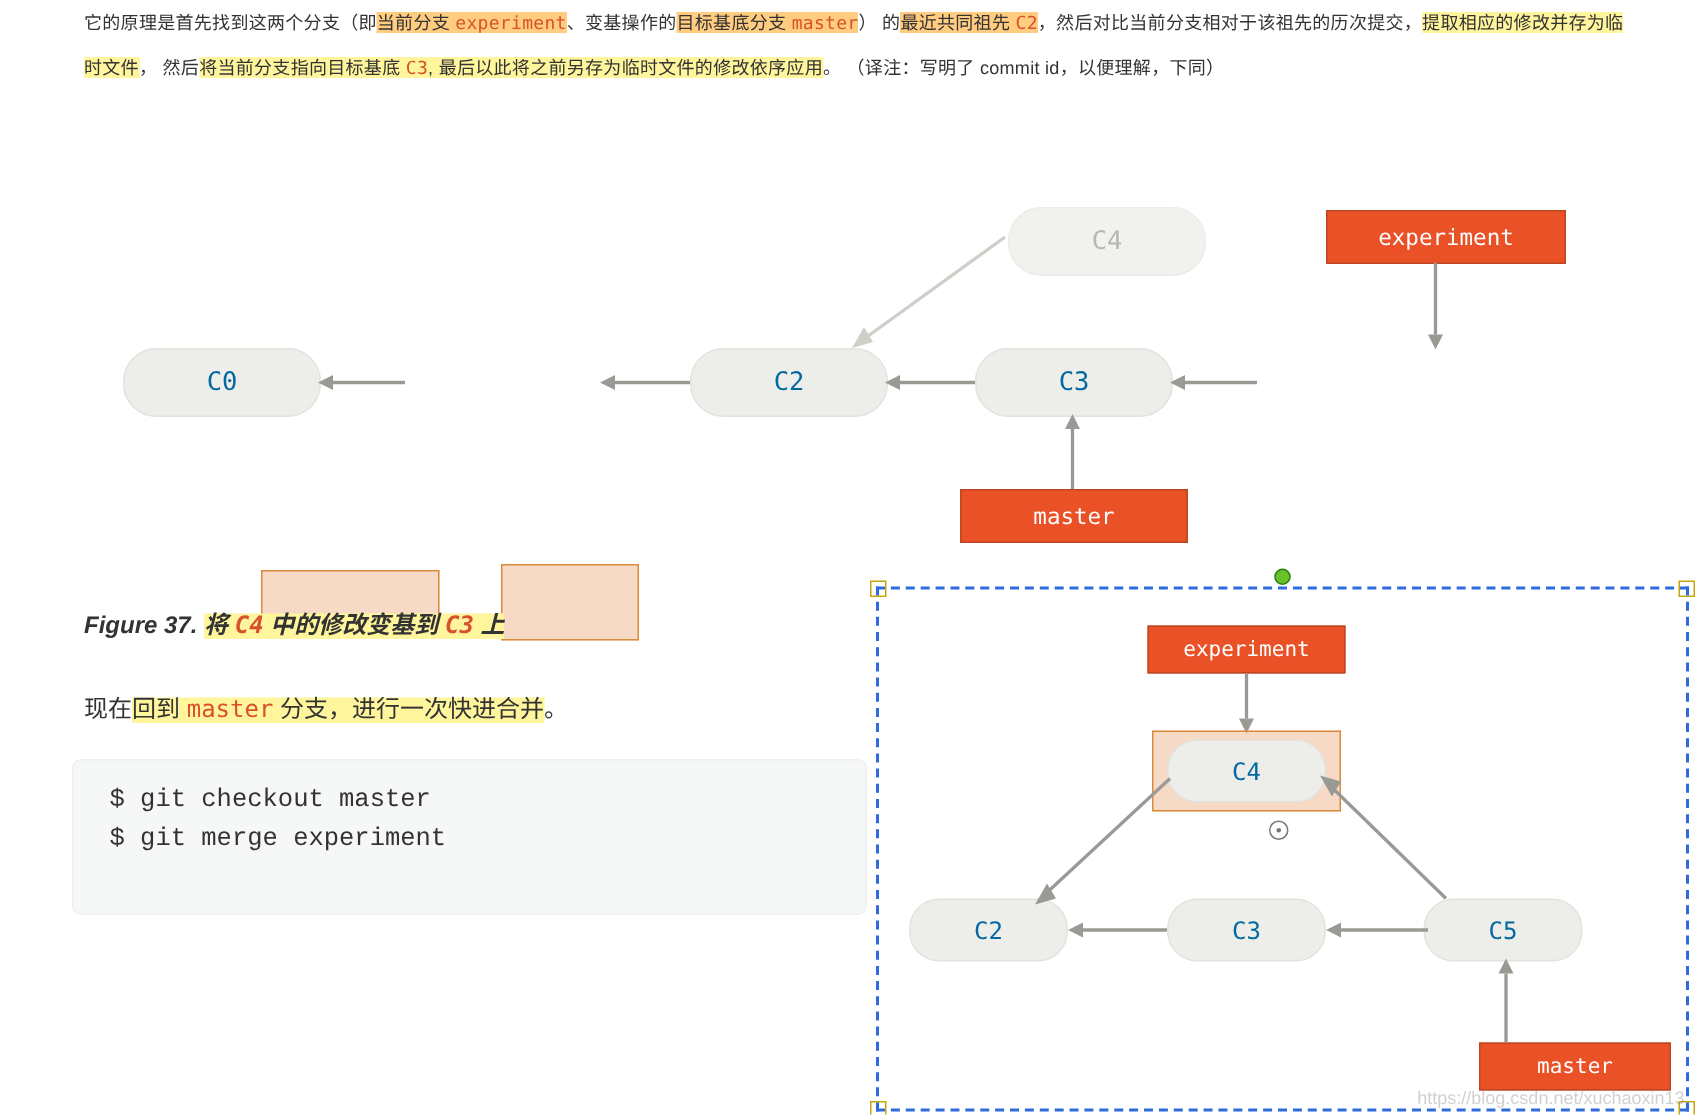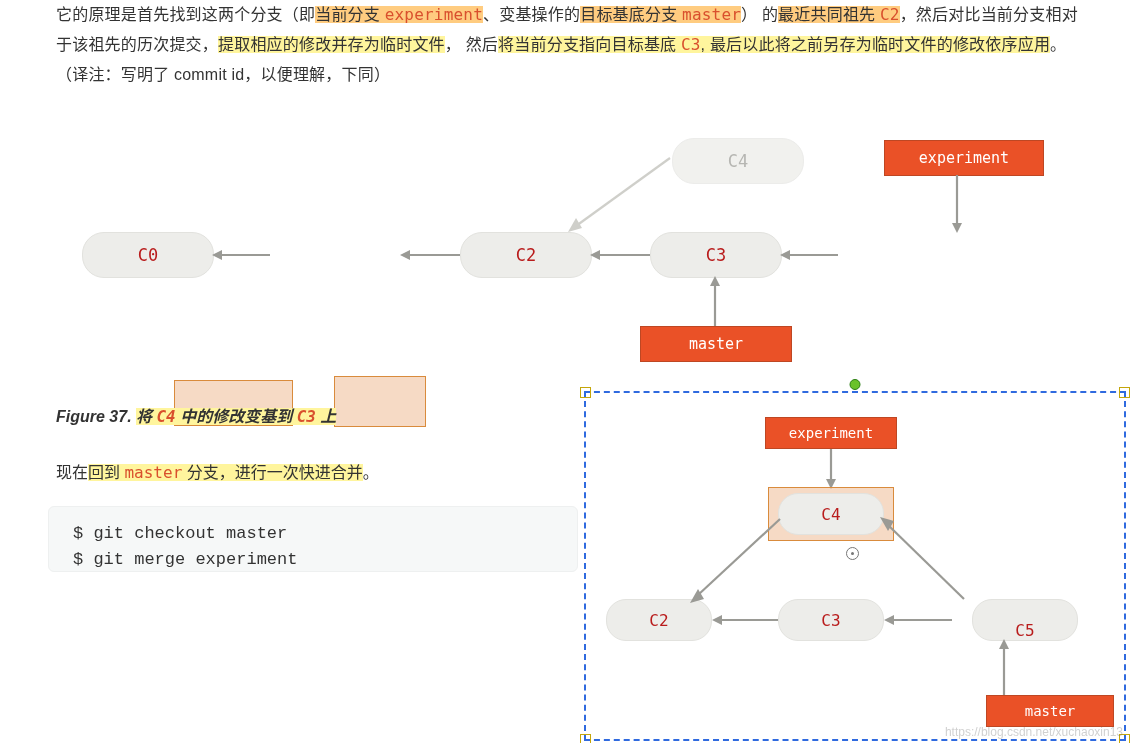--- a/index.html
+++ b/index.html
@@ -18,42 +18,42 @@
     width: 1133px;
     height: 743px;
   }
 
   
   .para {
     position: absolute;
     left: 56px;
     top: 0px;
     width: 1038px;
-    font-size: 16px;
+    font-size: 12px;
     line-height: 30px;
     letter-spacing: 0.2px;
   }
   .hl-y { background: #fff59d; }
   .hl-o { background: #ffcc80; }
   .code-orange { color: #d9502d; font-family: Consolas, Menlo, monospace; }
 
   
   .node {
     position: absolute;
     width: 130px;
     height: 44px;
     border-radius: 22px;
     background: #ededea;
     border: 1px solid #e2e2de;
     display: flex;
     align-items: center;
     justify-content: center;
     font-family: Consolas, Menlo, monospace;
     font-size: 17px;
-    color: #b91c1c;
+    color: #0369a1;
   }
   .node.faded { color: #b6b6b2; background: #f1f1ee; border-color: #ececea; }
   .branch {
     position: absolute;
     height: 34px;
     background: #ea5127;
     border: 1px solid #be4723;
     color: #fff;
     display: flex;
     align-items: center;
@@ -90,21 +90,21 @@
     top: 459px;
     font-size: 16px;
   }
 
   
   .codeblock {
     position: absolute;
     left: 48px;
     top: 506px;
     width: 530px;
-    height: 66px;
+    height: 104px;
     background: #f6f8f8;
     border: 1px solid #eef0f0;
     border-radius: 6px;
     padding: 14px 24px;
     box-sizing: border-box;
     font-family: Consolas, "Courier New", monospace;
     font-size: 17px;
     line-height: 26px;
     white-space: pre;
     color: #333;
@@ -278,21 +278,21 @@
           <span>C4</span>
         </div>
       <div class="pivot" style="left:254px; top:148px;"></div>
 
       <div class="node" style="left:14px;  top:200px;">
           <span>C2</span>
         </div>
       <div class="node" style="left:186px; top:200px;">
           <span>C3</span>
         </div>
-      <div class="node" style="left:380px; top:200px;align-items:flex-end;">
+      <div class="node" style="left:357px; top:200px;">
           <span>C5</span>
         </div>
 
       <svg class="arrow" style="left:120px; top:213px; width:66px; height:16px;">
           <polygon points="0,8 10,3 10,13"></polygon>
           <line x1="10" y1="8" x2="66" y2="8"></line>
         </svg>
       <svg class="arrow" style="left:292px; top:213px; width:68px; height:16px;">
           <polygon points="0,8 10,3 10,13"></polygon>
           <line x1="10" y1="8" x2="68" y2="8"></line>

